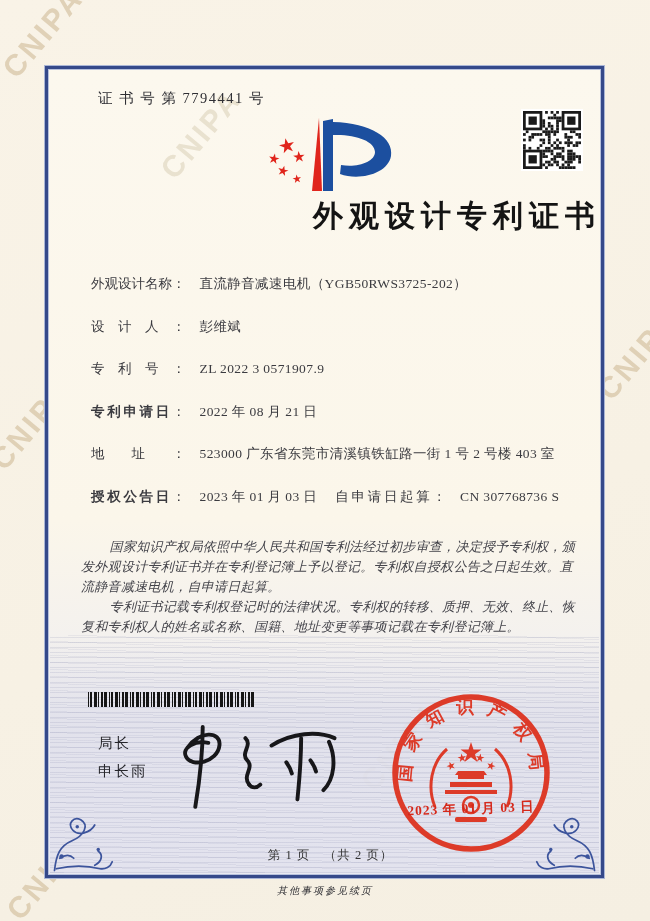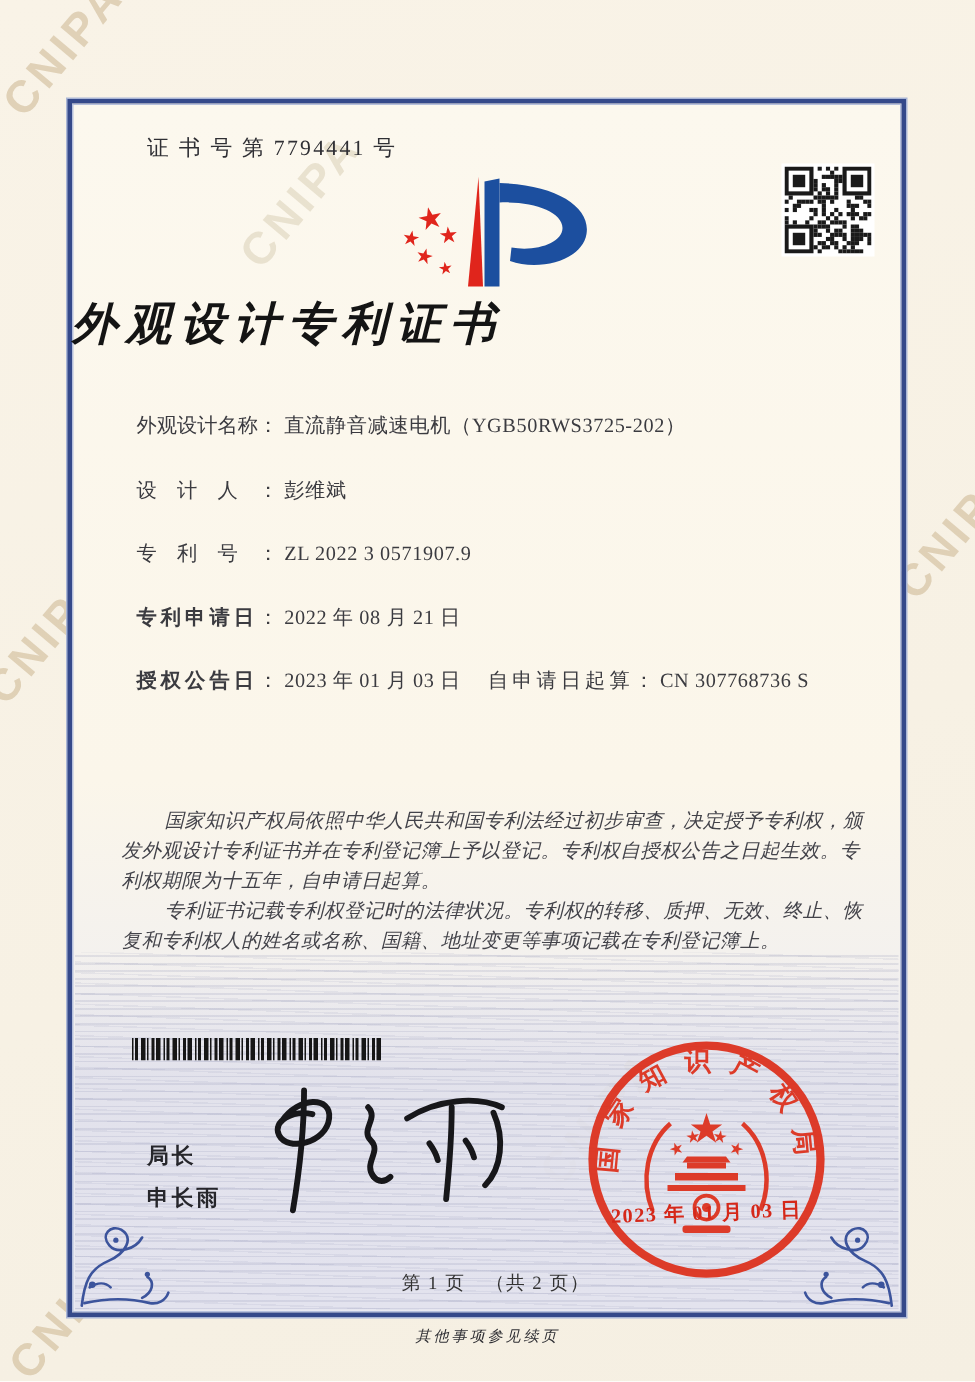--- a/index.html
+++ b/index.html
@@ -27,45 +27,45 @@
         repeating-linear-gradient(2deg, rgba(120,125,165,.10) 0 1px, transparent 1px 7px),
         linear-gradient(180deg, rgba(228,228,238,0) 0%, rgba(224,224,235,.85) 35%, #e3e3ee 100%);}
 
   .cert-no{position:absolute;left:50px;top:20px;z-index:2;
       font-size:14.5px;letter-spacing:1.5px;color:#2f2f34;}
 
   .logo{position:absolute;left:205px;top:39px;width:160px;height:95px;z-index:2;}
   .qr{position:absolute;left:473px;top:40px;width:58px;height:58px;z-index:2;
       background:#fff;padding:2px;}
 
-  .title{position:absolute;left:0;right:0;top:127px;z-index:2;text-align:left;
-      font-size:30px;font-weight:700;letter-spacing:6px;color:#141414;font-style:italic;}
+  .title{position:absolute;left:0;right:0;top:127px;z-index:2;text-align:right;
+      font-size:30px;font-weight:700;letter-spacing:6px;color:#141414;}
 
   
   .fields{position:absolute;left:43px;top:206px;width:500px;z-index:2;
       font-size:13.5px;color:#3b3b40;}
   .frow{margin-bottom:24.5px;white-space:nowrap;}
   .flabel{display:inline-block;width:6em;white-space:nowrap;vertical-align:bottom;}
   .ls-5{letter-spacing:.2em;font-weight:bold;}
   .ls-4{letter-spacing:.5em;}
   .ls-3{letter-spacing:1em;text-align:center;}
   .ls-2{letter-spacing:2em;}
-  .fvalue{margin-left:4px;letter-spacing:.4px;}
+  .fvalue{margin-left:14px;letter-spacing:.4px;}
   .pair2{margin-left:18px;}
   .pair2 .flabel2{letter-spacing:.2em;}
 
   .paras{position:absolute;left:33px;top:468px;width:497px;z-index:2;
       font-size:13px;line-height:20px;color:#43434a;font-style:italic;}
   .paras p{margin:0;text-indent:2.2em;letter-spacing:.3px;}
 
   .barcode{position:absolute;left:40px;top:623px;width:168px;height:15px;z-index:2;}
 
-  .director{position:absolute;left:50px;top:692px;z-index:2;
+  .director{position:absolute;left:50px;top:665px;z-index:2;
       font-family:"Liberation Sans","DejaVu Sans",sans-serif;
-      font-size:14.5px;font-weight:700;color:#26262b;letter-spacing:2px;}
+      font-size:14.5px;font-weight:400;color:#26262b;letter-spacing:2px;}
   .director div{margin-bottom:9px;}
   .signature{position:absolute;left:112px;top:648px;width:195px;height:98px;z-index:3;}
 
   .seal{position:absolute;left:341px;top:622px;width:164px;height:164px;z-index:3;opacity:.93;}
   .seal-date{position:absolute;left:341px;top:731px;width:164px;z-index:4;text-align:center;
       color:#d5281a;font-size:13.5px;font-weight:600;letter-spacing:1px;transform:rotate(-2deg);}
 
   .page-num{position:absolute;left:12px;right:0;top:778px;z-index:2;text-align:center;
       font-size:12.5px;letter-spacing:1px;color:#333;}
 
@@ -268,26 +268,29 @@
       <div class="frow">
         <span class="flabel ls-3">设计人</span><span>：</span><span class="fvalue">彭维斌</span>
       </div>
       <div class="frow">
         <span class="flabel ls-3">专利号</span><span>：</span><span class="fvalue">ZL 2022 3 0571907.9</span>
       </div>
       <div class="frow">
         <span class="flabel ls-5">专利申请日</span><span>：</span><span class="fvalue">2022 年 08 月 21 日</span>
       </div>
       <div class="frow">
+        <span class="flabel ls-2">地址</span><span>：</span><span class="fvalue">523000 广东省东莞市清溪镇铁缸路一街 1 号 2 号楼 403 室</span>
+      </div>
+      <div class="frow">
         <span class="flabel ls-5">授权公告日</span><span>：</span><span class="fvalue">2023 年 01 月 03 日</span><span class="pair2"><span class="flabel2">自申请日起算</span><span>：</span><span class="fvalue">CN 307768736 S</span></span>
       </div>
     </div>
 
     <div class="paras">
-      <p>国家知识产权局依照中华人民共和国专利法经过初步审查，决定授予专利权，颁发外观设计专利证书并在专利登记簿上予以登记。专利权自授权公告之日起生效。专利权期限为十五年，自申请日起算。</p>
+      <p>国家知识产权局依照中华人民共和国专利法经过初步审查，决定授予专利权，颁发外观设计专利证书并在专利登记簿上予以登记。专利权自授权公告之日起生效。直流静音减速电机，自申请日起算。</p>
       <p>专利证书记载专利权登记时的法律状况。专利权的转移、质押、无效、终止、恢复和专利权人的姓名或名称、国籍、地址变更等事项记载在专利登记簿上。</p>
     </div>
 
     <svg class="barcode" viewBox="0 0 168 15" preserveAspectRatio="none" id="barSvg" aria-hidden="true">
         <rect x="0" y="0" width="1" height="15" fill="#161616"></rect>
         <rect x="2" y="0" width="2" height="15" fill="#161616"></rect>
         <rect x="6" y="0" width="3" height="15" fill="#161616"></rect>
         <rect x="10" y="0" width="1" height="15" fill="#161616"></rect>
         <rect x="13" y="0" width="2" height="15" fill="#161616"></rect>
         <rect x="16" y="0" width="3" height="15" fill="#161616"></rect>

